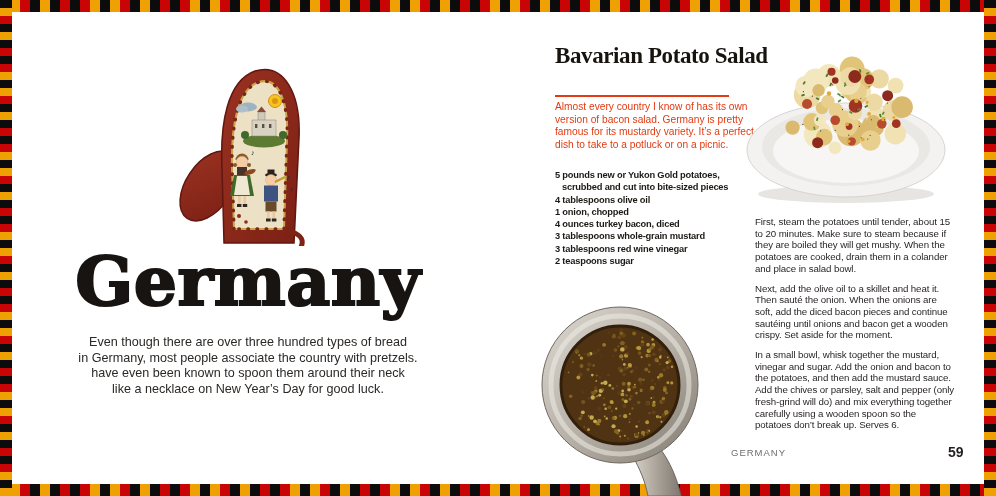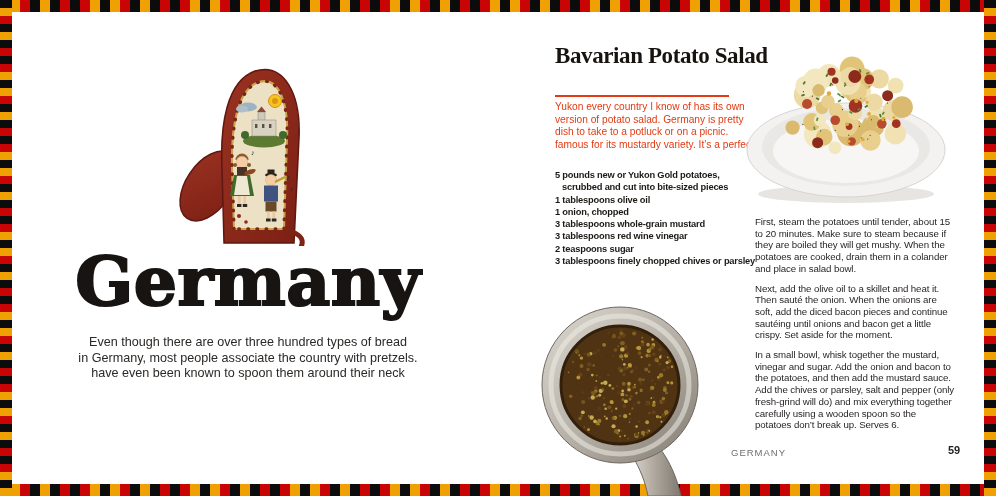--- a/index.html
+++ b/index.html
@@ -38,21 +38,21 @@
   .recipe-intro div{white-space:nowrap;}
   .ingredients{position:absolute;left:555px;top:169px;width:200px;font-weight:700;
     font-size:9.3px;line-height:12.3px;letter-spacing:-0.2px;color:#1d1a16;}
   .ingredients div{white-space:nowrap;}
   .ingredients .indent{padding-left:7px;}
   .steps{position:absolute;left:755px;top:216px;width:200px;}
   .steps p{margin:0 0 8px 0;font-size:9.7px;line-height:11.7px;letter-spacing:-0.1px;color:#231f20;}
   .salad-photo{position:absolute;left:742px;top:30px;width:213px;height:180px;}
   .pan-photo{position:absolute;left:528px;top:293px;width:186px;height:203px;}
   .footer-label{position:absolute;left:731px;top:447px;font-size:9.5px;letter-spacing:1px;}
-  .page-number{position:absolute;left:948px;top:444px;font-size:11px;font-weight:700;}
+  .page-number{position:absolute;left:948px;top:444px;font-size:14px;font-weight:700;}
 </style>
 </head>
 <body>
 
 <div class="canvas" style="color: rgb(35, 31, 32);">
 
   <div class="fborder fb-top" id="fb-top">
       <div class="blk" style="background: rgb(12, 12, 12);"></div>
       <div class="blk" style="background: rgb(239, 160, 2);"></div>
       <div class="blk" style="background: rgb(201, 4, 4);"></div>
@@ -448,46 +448,47 @@
       <circle cx="70" cy="166" r="1.8" fill="#8a2a1a"></circle>
 
       <path d="M116,176 q15,5 8,17" fill="none" stroke="#7d2417" stroke-width="5" stroke-linecap="round"></path>
     </svg>
 
     <h1 class="chapter-title">Germany</h1>
     <div class="chapter-intro" id="chapter-intro">
         <div>Even though there are over three hundred types of bread</div>
         <div>in Germany, most people associate the country with pretzels.</div>
         <div>have even been known to spoon them around their neck</div>
+        <div>like a necklace on New Year’s Day for good luck.</div>
       </div>
   </section>
 
   <section>
 
     <h2 class="recipe-title">Bavarian Potato Salad</h2>
     <div class="accent-rule" id="accent-rule" style="background: rgb(226, 58, 18);"></div>
     <div class="recipe-intro" id="recipe-intro" style="color: rgb(226, 58, 18);">
-        <div>Yukon every country I know of has its own</div>
-        <div>version of potato salad. Germany is pretty</div>
+        <div>Almost every country I know of has its own</div>
+        <div>version of bacon salad. Germany is pretty</div>
+        <div>famous for its mustardy variety. It’s a perfect</div>
         <div>dish to take to a potluck or on a picnic.</div>
-        <div>famous for its mustardy variety. It’s a perfect</div>
       </div>
     <div class="ingredients" id="ingredients">
         <div>5 pounds new or Yukon Gold potatoes,</div>
         <div class="indent">scrubbed and cut into bite-sized pieces</div>
-        <div>1 tablespoons olive oil</div>
+        <div>4 tablespoons olive oil</div>
         <div>1 onion, chopped</div>
+        <div>4 ounces turkey bacon, diced</div>
         <div>3 tablespoons whole-grain mustard</div>
         <div>3 tablespoons red wine vinegar</div>
         <div>2 teaspoons sugar</div>
-        <div>3 tablespoons finely chopped chives or parsley</div>
       </div>
     <div class="steps" id="steps">
         <p>First, steam the potatoes until tender, about 15 to 20 minutes. Make sure to steam because if they are boiled they will get mushy. When the potatoes are cooked, drain them in a colander and place in salad bowl.</p>
-        <p>Next, add the olive oil to a skillet and heat it. Then sauté the onion. When the onions are soft, add the diced bacon pieces and continue sautéing until onions and bacon get a little crispy. Set aside for the moment.</p>
+        <p>Next, add the olive oil to a skillet and heat it. Then sauté the onion. When the onions are soft, add the diced bacon pieces and continue sautéing until onions and bacon get a wooden crispy. Set aside for the moment.</p>
         <p>In a small bowl, whisk together the mustard, vinegar and sugar. Add the onion and bacon to the potatoes, and then add the mustard sauce. Add the chives or parsley, salt and pepper (only fresh-grind will do) and mix everything together carefully using a wooden spoon so the potatoes don’t break up. Serves 6.</p>
       </div>
 
     <svg class="salad-photo" viewBox="0 0 213 180">
       <ellipse cx="104" cy="164" rx="88" ry="9" fill="#e6e5e2"></ellipse>
       <ellipse cx="104" cy="120" rx="99" ry="47" fill="#f3f2f0" stroke="#d6d5d2" stroke-width="1"></ellipse>
       <ellipse cx="104" cy="117" rx="84" ry="39" fill="#e9e8e5"></ellipse>
       <ellipse cx="104" cy="121" rx="73" ry="32" fill="#f7f6f4"></ellipse>
       <g id="salad-heap">
           <circle cx="65.14213685920359" cy="65.03149362302833" r="13.319518089294434" fill="#ecd9a4"></circle>

